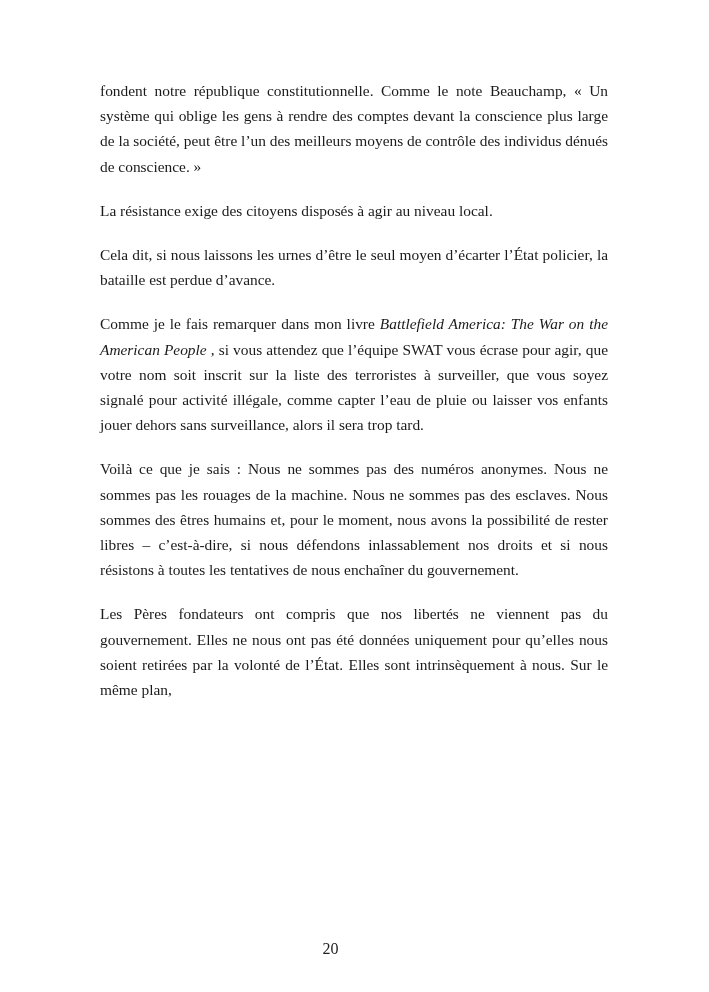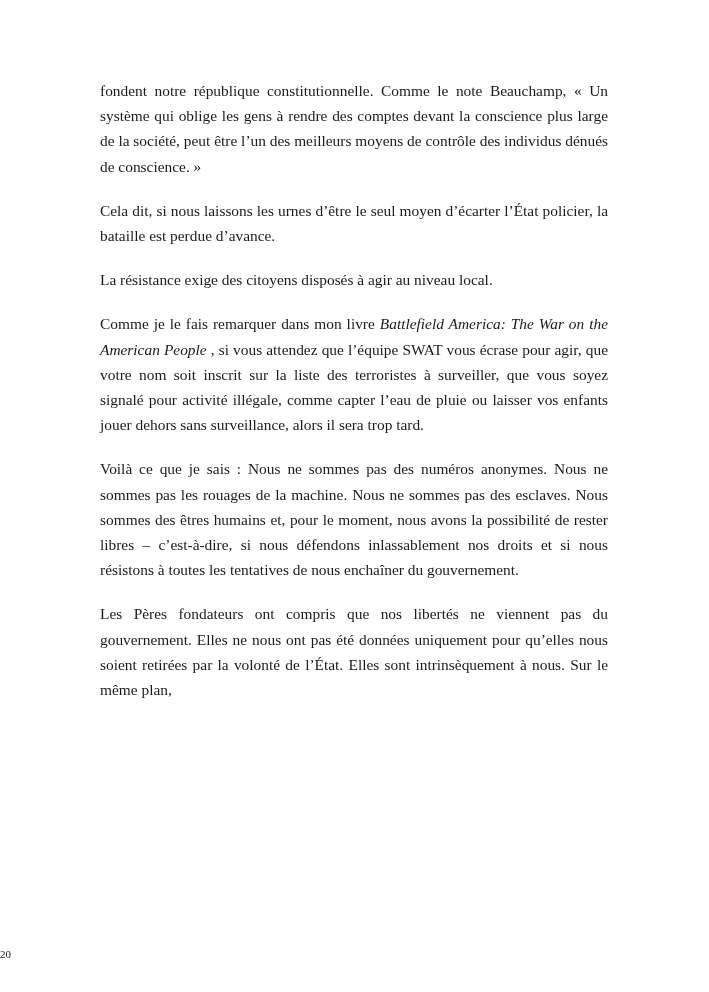--- a/index.html
+++ b/index.html
@@ -39,32 +39,32 @@
     margin-bottom: 11px;
   }
   .book-title {
     font-style: italic;
   }
   .page-number {
     position: absolute;
     left: 0;
     right: 0;
     top: 940px;
-    font-size: 11px;
+    text-align: center;
+    font-size: 16px;
     color: #222222;
     font-family: "Liberation Serif", serif;
-    margin-top: 8px;
   }
 </style>
 </head>
 <body>
 
 <div class="page">
   <div class="text-column" id="text-column">
       <p class="para"><span>fondent notre république constitutionnelle. Comme le note Beauchamp, « Un système qui oblige les gens à rendre des comptes devant la conscience plus large de la société, peut être l’un des meilleurs moyens de contrôle des individus dénués de conscience. »</span></p>
+      <p class="para"><span>La résistance exige des citoyens disposés à agir au niveau local.</span></p>
       <p class="para"><span>Cela dit, si nous laissons les urnes d’être le seul moyen d’écarter l’État policier, la bataille est perdue d’avance.</span></p>
-      <p class="para"><span>La résistance exige des citoyens disposés à agir au niveau local.</span></p>
       <p class="para"><span>Comme je le fais remarquer dans mon livre </span><span class="book-title">Battlefield America: The War on the American People</span><span> , si vous attendez que l’équipe SWAT vous écrase pour agir, que votre nom soit inscrit sur la liste des terroristes à surveiller, que vous soyez signalé pour activité illégale, comme capter l’eau de pluie ou laisser vos enfants jouer dehors sans surveillance, alors il sera trop tard.</span></p>
       <p class="para"><span>Voilà ce que je sais : Nous ne sommes pas des numéros anonymes. Nous ne sommes pas les rouages de la machine. Nous ne sommes pas des esclaves. Nous sommes des êtres humains et, pour le moment, nous avons la possibilité de rester libres – c’est-à-dire, si nous défendons inlassablement nos droits et si nous résistons à toutes les tentatives de nous enchaîner du gouvernement.</span></p>
       <p class="para"><span>Les Pères fondateurs ont compris que nos libertés ne viennent pas du gouvernement. Elles ne nous ont pas été données uniquement pour qu’elles nous soient retirées par la volonté de l’État. Elles sont intrinsèquement à nous. Sur le même plan,</span></p>
     </div>
   <div class="page-number">20</div>
 </div>
 
 </body></html>

